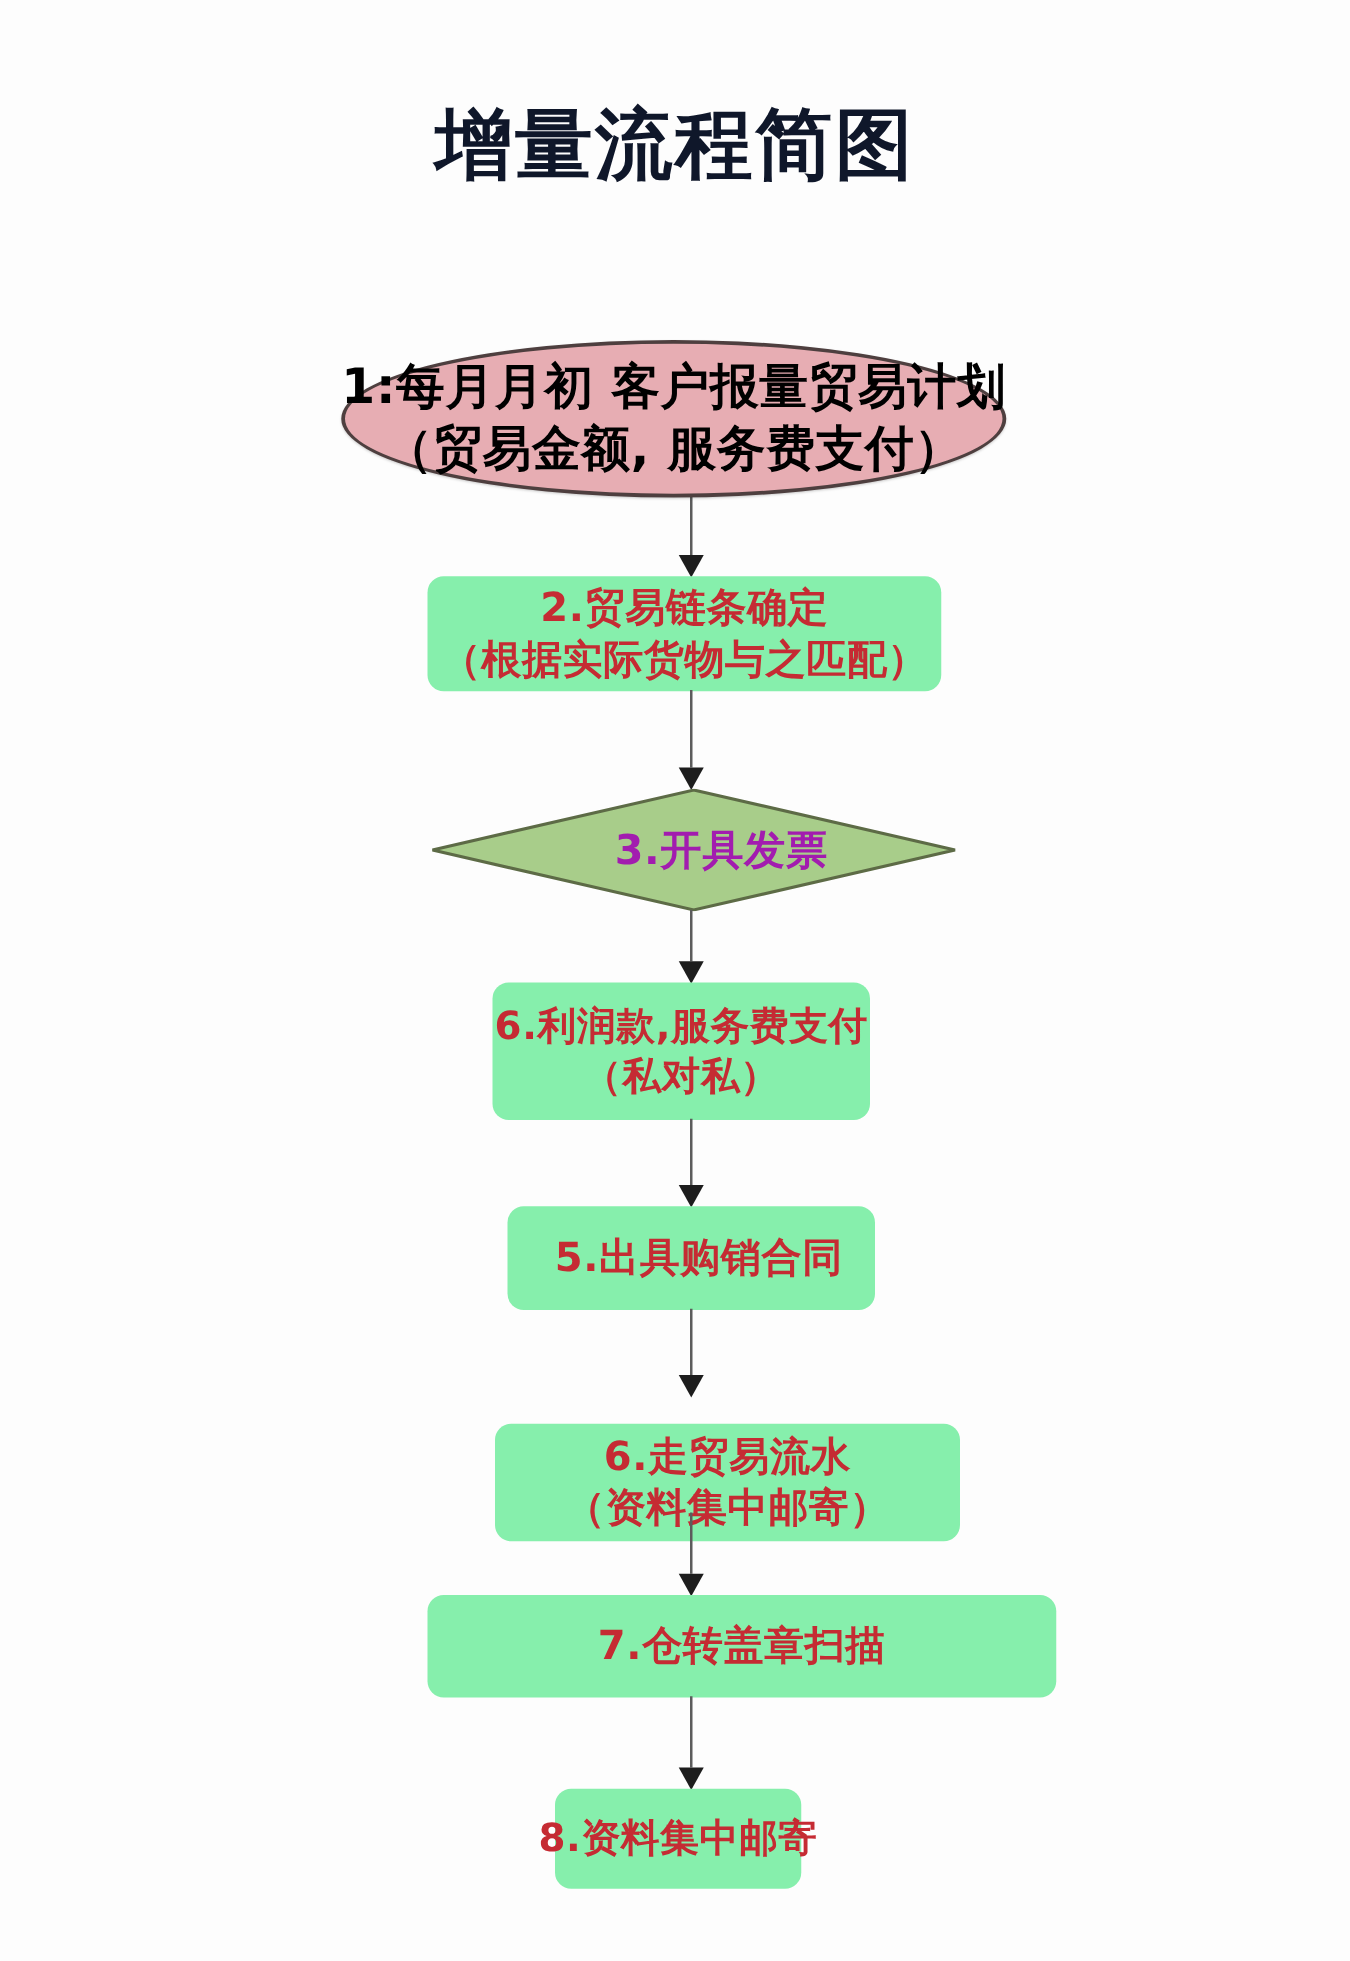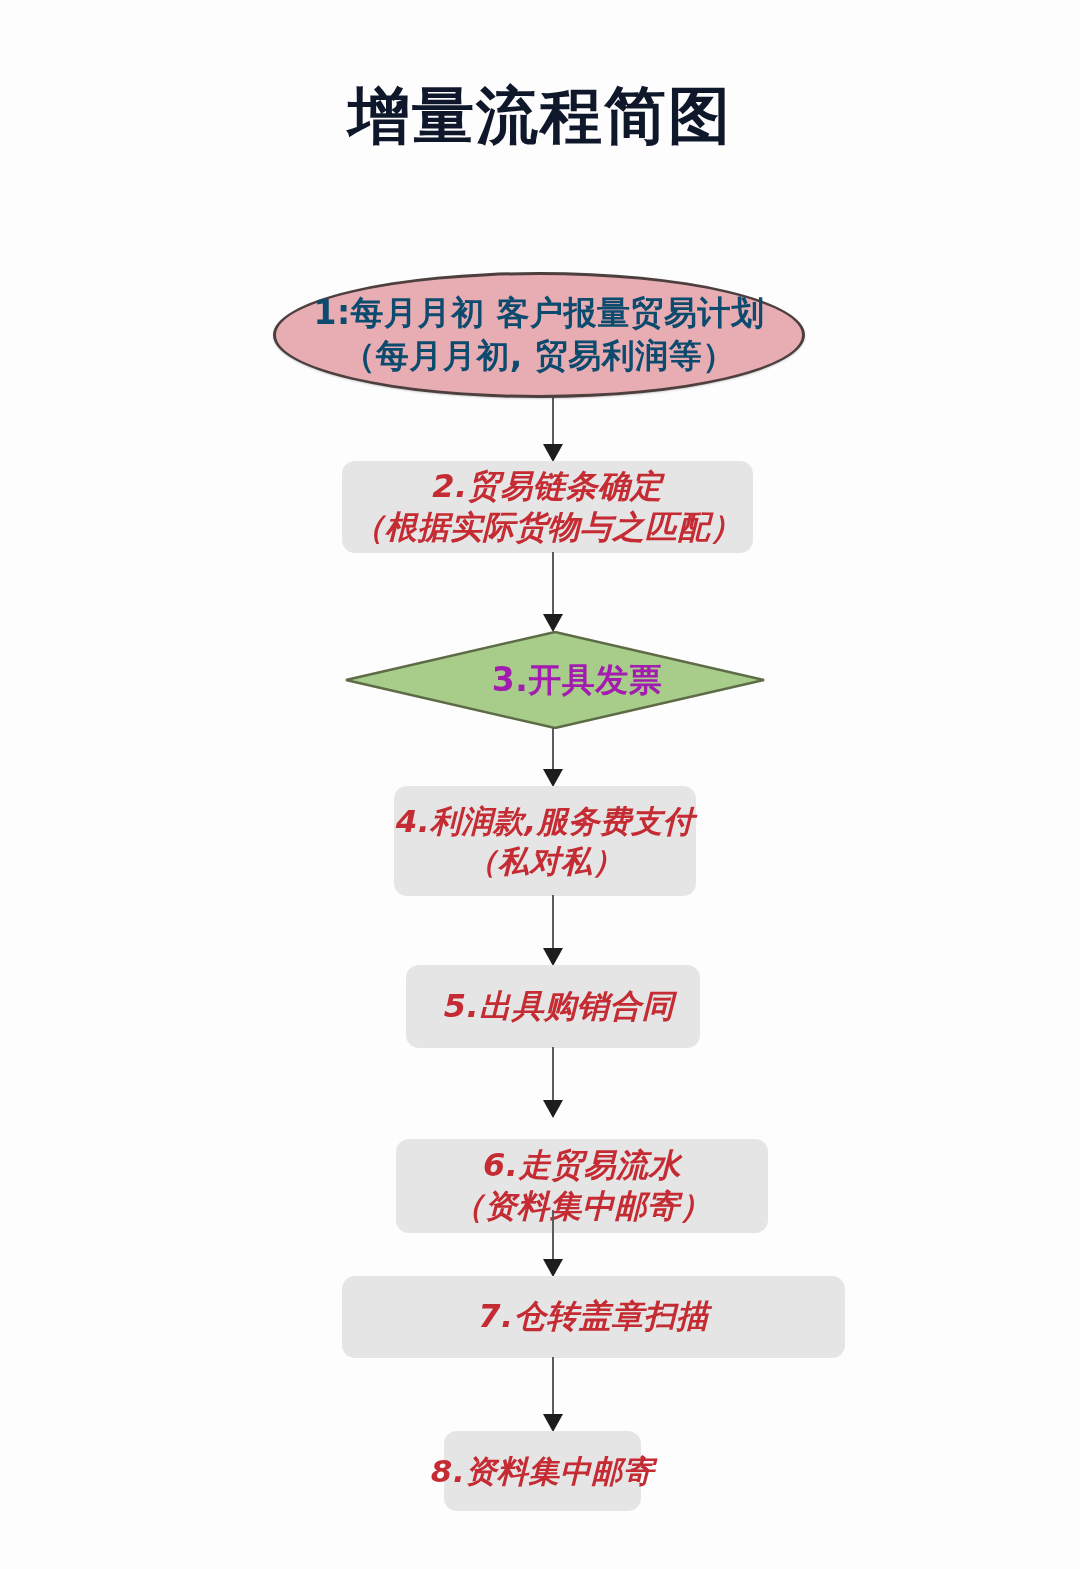--- a/index.html
+++ b/index.html
@@ -62,31 +62,30 @@
     left: 273px;
     top: 272px;
     width: 532px;
     height: 126px;
     border-radius: 50%;
     background: #e7adb3;
     border: 3px solid #4e3f3f;
     box-shadow: 0 1px 2px rgba(0,0,0,0.18);
   }
   .node-ellipse .line {
-    color: #0c4a6e;
-    font-size: 33px;
+    color: #000000;
+    font-size: 39px;
     letter-spacing: 0.5px;
   }
   .node-ellipse .line + .line { margin-top: 4px; }
 
   
   .node-rect {
-    background: #e5e5e5;
+    background: #86efac;
     border-radius: 13px;
-    font-style: italic;
   }
   .node-rect .line {
     color: #c52b33;
     letter-spacing: 0.5px;
   }
   .node-rect .line + .line { margin-top: 3px; }
 
   #node-2 { left: 342px; top: 461px; width: 411px; height: 92px; }
   #node-2 .line { font-size: 32px; }
 
@@ -169,21 +168,21 @@
 
   <div class="diagram-title">增量流程简图</div>
 
   <div class="connector" id="arrow-1-2">
     <div class="stem" style="height:48px;"></div>
     <div class="head"></div>
   </div>
 
   <div class="node node-ellipse" id="node-1">
     <span class="line">1:每月月初 客户报量贸易计划</span>
-    <span class="line">（每月月初, 贸易利润等）</span>
+    <span class="line">（贸易金额, 服务费支付）</span>
   </div>
 
   <div class="node node-rect" id="node-2">
     <span class="line">2.贸易链条确定</span>
     <span class="line">（根据实际货物与之匹配）</span>
   </div>
 
   <div class="connector" id="arrow-2-3">
     <div class="stem" style="height:62px;"></div>
     <div class="head"></div>
@@ -197,21 +196,21 @@
       <span class="line">3.开具发票</span>
     </div>
   </div>
 
   <div class="connector" id="arrow-3-4">
     <div class="stem" style="height:41px;"></div>
     <div class="head"></div>
   </div>
 
   <div class="node node-rect" id="node-4">
-    <span class="line">4.利润款,服务费支付</span>
+    <span class="line">6.利润款,服务费支付</span>
     <span class="line">（私对私）</span>
   </div>
 
   <div class="connector" id="arrow-4-5">
     <div class="stem" style="height:53px;"></div>
     <div class="head"></div>
   </div>
 
   <div class="node node-rect" id="node-5">
     <span class="line">5.出具购销合同</span>

